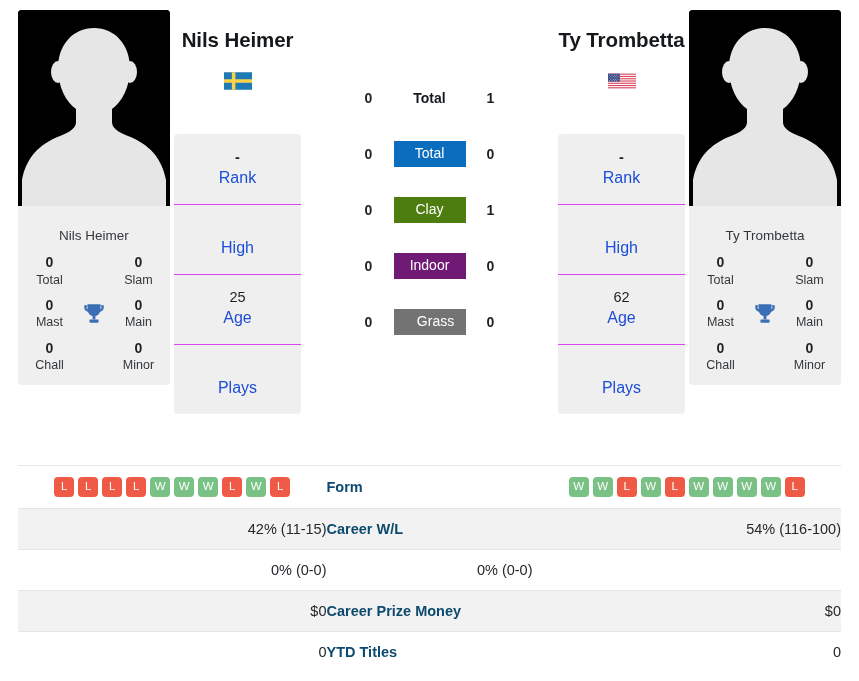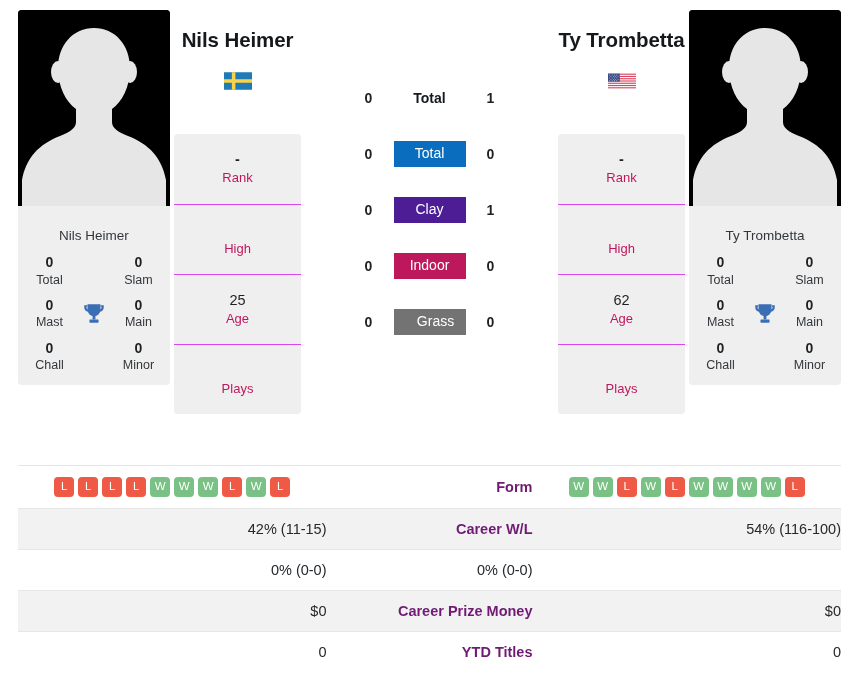--- a/index.html
+++ b/index.html
@@ -109,21 +109,21 @@
     justify-content: center;
     border-top: 1px solid #d946ef;
   }
   .info-cell:first-child { border-top: none; }
   .info-cell .val {
     font-size: 14.5px; font-weight: normal; color: #1d2124;
     line-height: 1.3; min-height: 19px;
   }
   .info-cell .val.dash { font-weight: bold; letter-spacing: 0; }
   .info-cell .lbl {
-    font-size: 13px; color: #be185d; line-height: 1.4;
+    font-size: 16px; color: #1d4ed8; line-height: 1.4;
   }
 
   
   .h2h {
     flex: 1 1 auto;
     display: flex;
     flex-direction: column;
     align-items: center;
     padding-top: 60px;
   }
@@ -144,45 +144,45 @@
   .surface-badge {
     display: block;
     width: 72px;
     text-align: center;
     color: #ffffff;
     font-size: 14px;
     padding: 4px 0 5px 0;
     line-height: 1.2;
   }
   .s-hard   { background: #0b6dbd; }
-  .s-clay   { background: #4c1d95; }
-  .s-indoor { background: #be185d; text-align: center; }
+  .s-clay   { background: #4d7c0f; }
+  .s-indoor { background: #701a75; text-align: center; }
   .s-grass  { background: #737373; padding-left: 12px; }
 
   
   .table { width: 859px; padding: 0 18px; }
   .trow {
     display: grid;
     grid-template-columns: 1fr 206px 1fr;
     align-items: center;
     height: 41px;
     border-top: 1px solid #e6e6e6;
   }
   .trow.shade { background: #f2f2f2; }
   .trow.form-row { height: 43px; }
   .tcell {
     text-align: right;
     font-size: 14.5px;
     color: #24282c;
   }
   .tlabel {
-    text-align: right;
+    text-align: left;
     font-size: 14.5px;
     font-weight: bold;
-    color: #701a75;
+    color: #0c4a6e;
   }
   .form-strip {
     display: flex;
     justify-content: center;
     gap: 4px;
   }
   .fbadge {
     width: 20px; height: 20px;
     border-radius: 4px;
     color: #ffffff;

